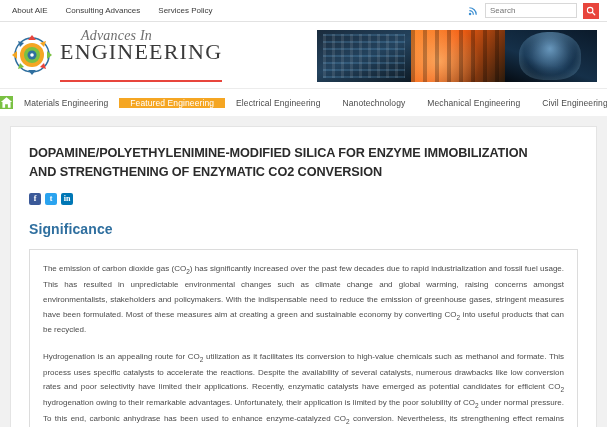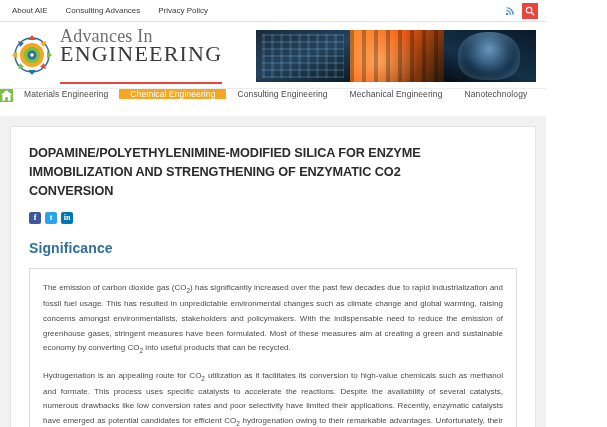--- a/index.html
+++ b/index.html
@@ -5,21 +5,21 @@
   * { box-sizing: border-box; }
   html, body {
     margin: 0; padding: 0;
     width: 607px; height: 427px;
     overflow: hidden;
     background: #ffffff;
     font-family: "Liberation Sans", sans-serif;
   }
   #page {
     position: relative;
-    width: 546px; height: 427px;
+    width: 607px; height: 427px;
     background: #fde047;
     overflow: hidden;
   }
 
   
   .topbar {
     height: 22px;
     background: #ffffff;
     border-bottom: 1px solid #e2e2e2;
     display: flex;
@@ -83,24 +83,26 @@
     position: relative;
   }
   .logo-wrap { display: flex; align-items: center; gap: 6px; }
   .logo-mark {
     width: 44px; height: 44px;
     position: relative;
     flex: none;
   }
   .logo-text { line-height: 1; }
   .logo-line1 {
-    font-size: 18px;
+    font-size: 14px;
     color: #6e6e6e;
+    font-style: italic;
     font-family: "Liberation Serif", serif;
     letter-spacing: .2px;
+    margin-left: 21px;
   }
   .logo-line2 {
     font-size: 22px;
     letter-spacing: 1.2px;
     color: #3a3a3a;
     font-family: "Liberation Serif", serif;
     border-bottom: 2px solid #e8453c;
     padding-bottom: 17px;
     margin-top: -2px;
   }
@@ -133,21 +135,21 @@
     background: radial-gradient(ellipse at 50% 35%, rgba(150,210,255,.65), rgba(20,60,100,.25) 60%, rgba(0,0,0,0) 75%);
     box-shadow: inset 0 0 12px rgba(160,220,255,.35);
   }
 
   
   .mainnav {
     height: 28px;
     background: #ffffff;
     border-top: 1px solid #ececec;
     display: flex;
-    align-items: flex-start;
+    align-items: center;
     font-size: 8.5px;
   }
   .nav-home {
     width: 34px;
     background: #7ac143;
     display: flex; align-items: center; justify-content: center;
     color: #fff;
   }
   .nav-home svg { display:block; }
   .mainnav a {
@@ -230,30 +232,31 @@
 </style>
 </head>
 <body>
 
 <div id="page">
 
   <div class="topbar">
     <div class="topnav">
       <a href="#">About AIE</a>
       <a href="#">Consulting Advances</a>
-      <a href="#">Privacy Policy</a>
+      <a href="#">Services Policy</a>
     </div>
     <div class="topright">
       <span class="rss-icon">
         <svg width="11" height="11" viewBox="0 0 16 16">
           <circle cx="3" cy="13" r="1.8" fill="#3d8fd1"></circle>
           <path d="M2 8.2a5.8 5.8 0 0 1 5.8 5.8" fill="none" stroke="#3d8fd1" stroke-width="1.8"></path>
           <path d="M2 4a10 10 0 0 1 10 10" fill="none" stroke="#3d8fd1" stroke-width="1.8"></path>
         </svg>
       </span>
+      <input class="search-box" type="text" placeholder="Search" style="">
       <button class="search-btn">
         <svg width="10" height="10" viewBox="0 0 16 16">
           <circle cx="6.6" cy="6.6" r="4.4" fill="none" stroke="#fff" stroke-width="1.7"></circle>
           <line x1="10" y1="10" x2="14" y2="14" stroke="#fff" stroke-width="1.9" stroke-linecap="round"></line>
         </svg>
       </button>
     </div>
   </div>
 
   <div class="header">
@@ -291,24 +294,24 @@
     </div>
   </div>
 
   <div class="mainnav">
     <div class="nav-home">
       <svg width="13" height="13" viewBox="0 0 16 16">
         <path d="M8 1.5 L15 7.5 L13 7.5 L13 14.5 L9.7 14.5 L9.7 10.2 L6.3 10.2 L6.3 14.5 L3 14.5 L3 7.5 L1 7.5 Z" fill="#ffffff"></path>
       </svg>
     </div>
     <a href="#">Materials Engineering</a>
-    <a href="#" class="active">Chemical Engineering</a>
-    <a href="#">Consulting Engineering</a>
+    <a href="#" class="active">Featured Engineering</a>
+    <a href="#">Electrical Engineering</a>
+    <a href="#">Nanotechnology</a>
     <a href="#">Mechanical Engineering</a>
-    <a href="#">Nanotechnology</a>
     <a href="#">Civil Engineering</a>
 
   </div>
 
   <div class="content-wrap">
     <div class="card">
 
       <h1 class="article-title">Dopamine/polyethylenimine-modified silica for enzyme immobilization and strengthening of enzymatic CO2 conversion</h1>
 
       <div class="share-row">

